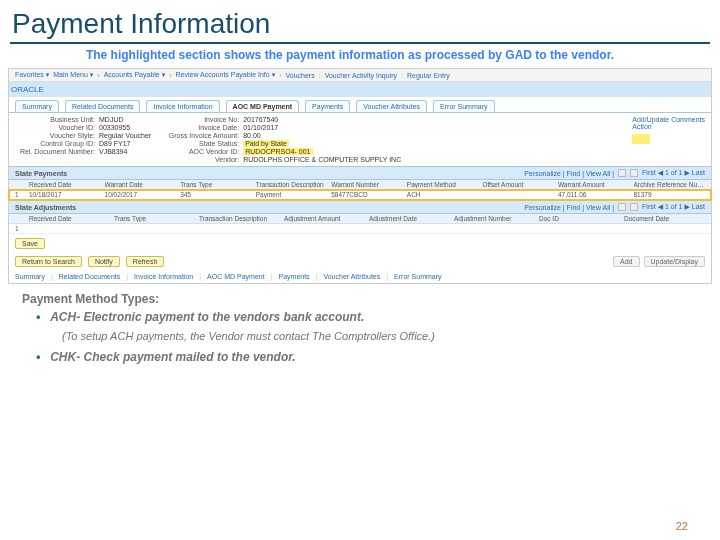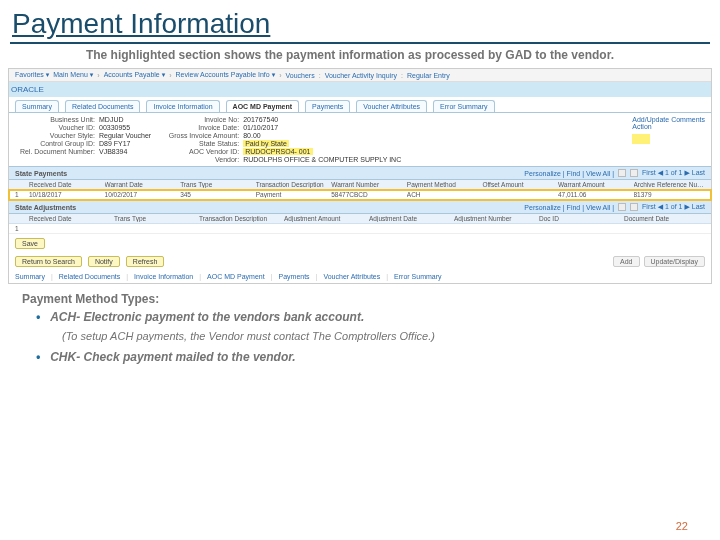--- a/index.html
+++ b/index.html
@@ -1,19 +1,19 @@
 <!DOCTYPE html>
 <html><head>
 <meta charset="utf-8">
 <style>
   * { box-sizing: border-box; margin: 0; padding: 0; }
   body { width: 720px; height: 540px; font-family: Verdana, Arial, sans-serif; background: #fff; position: relative; overflow: hidden; }
-  .slide-title { font-size: 28px; color: #1a4d6b; font-weight: 400; padding: 8px 0 2px 12px; font-family: "Trebuchet MS", sans-serif; text-decoration: underline; }
+  .slide-title { font-size: 28px; color: #1a4d6b; font-weight: 400; padding: 8px 0 2px 12px; font-family: "Trebuchet MS", sans-serif; }
   .title-rule { height: 2px; background: #1a4d6b; margin: 0 10px 4px 10px; }
-  .subtitle { text-align: center; font-size: 12px; font-weight: 700; color: #737373; padding: 0 80px 6px 60px; }
+  .subtitle { text-align: center; font-size: 12px; font-weight: 700; color: #3b82f6; padding: 0 80px 6px 60px; }
   .app { border: 1px solid #ccc; margin: 0 8px; background: #fff; font-size: 7px; color: #555; }
   .menubar { background: #f4f4f4; border-bottom: 1px solid #ddd; padding: 2px 6px; display: flex; gap: 4px; align-items: center; }
   .menubar .m { color: #2b6cb0; }
   .menubar .sep { color: #999; }
   .bluebar { background: #cfe8f6; color: #2b6cb0; padding: 3px 2px; font-size: 8px; }
   .tabs { display: flex; gap: 6px; padding: 3px 6px 0 6px; border-bottom: 1px solid #aac6da; font-size: 7px; }
   .tab { padding: 2px 6px; border: 1px solid #aac6da; border-bottom: none; border-radius: 3px 3px 0 0; background: #f6fbff; color: #2b6cb0; cursor: pointer; }
   .tab.active { background: #fff; font-weight: 700; color: #333; }
   .section-hdr { background: #d6e9f8; padding: 2px 6px; font-size: 7px; font-weight: 700; border-top: 1px solid #aac6da; border-bottom: 1px solid #aac6da; display: flex; justify-content: space-between; align-items: center; }
   .section-hdr .rt { font-weight: 400; color: #2b6cb0; display: flex; gap: 4px; align-items: center; }

